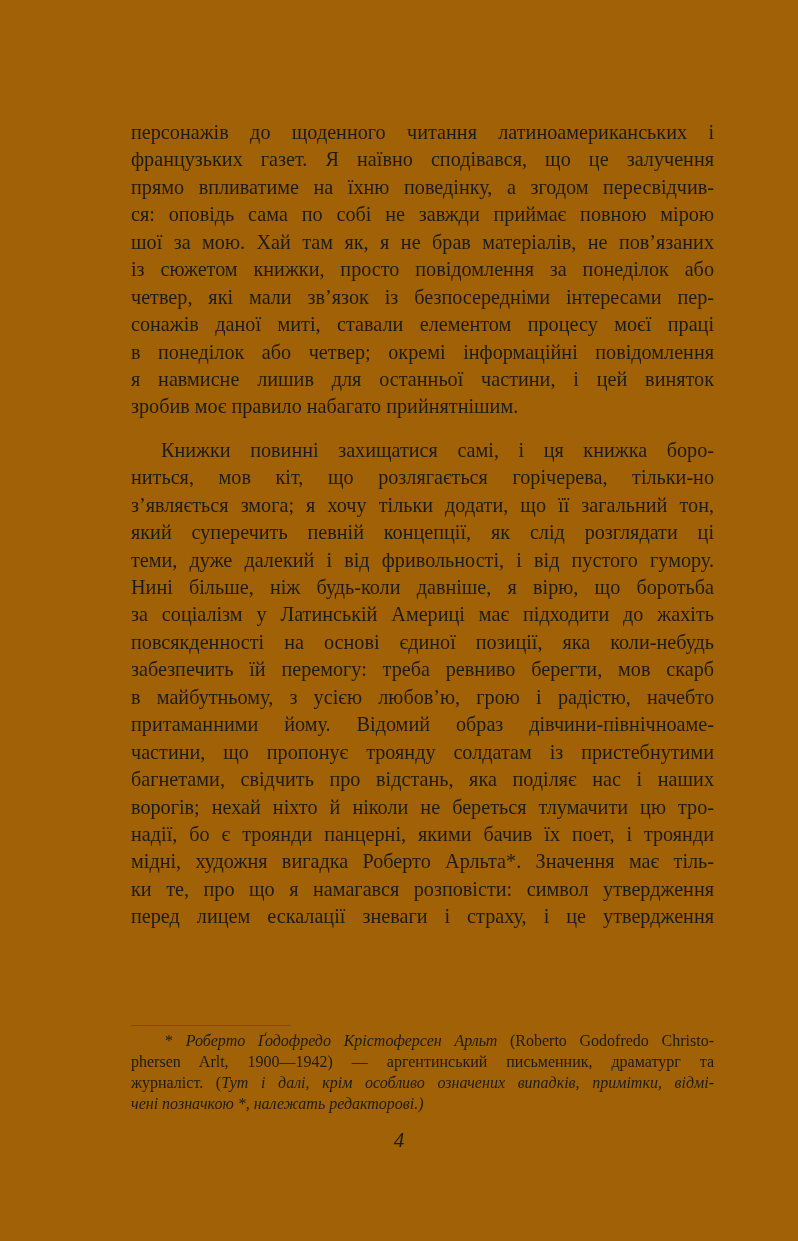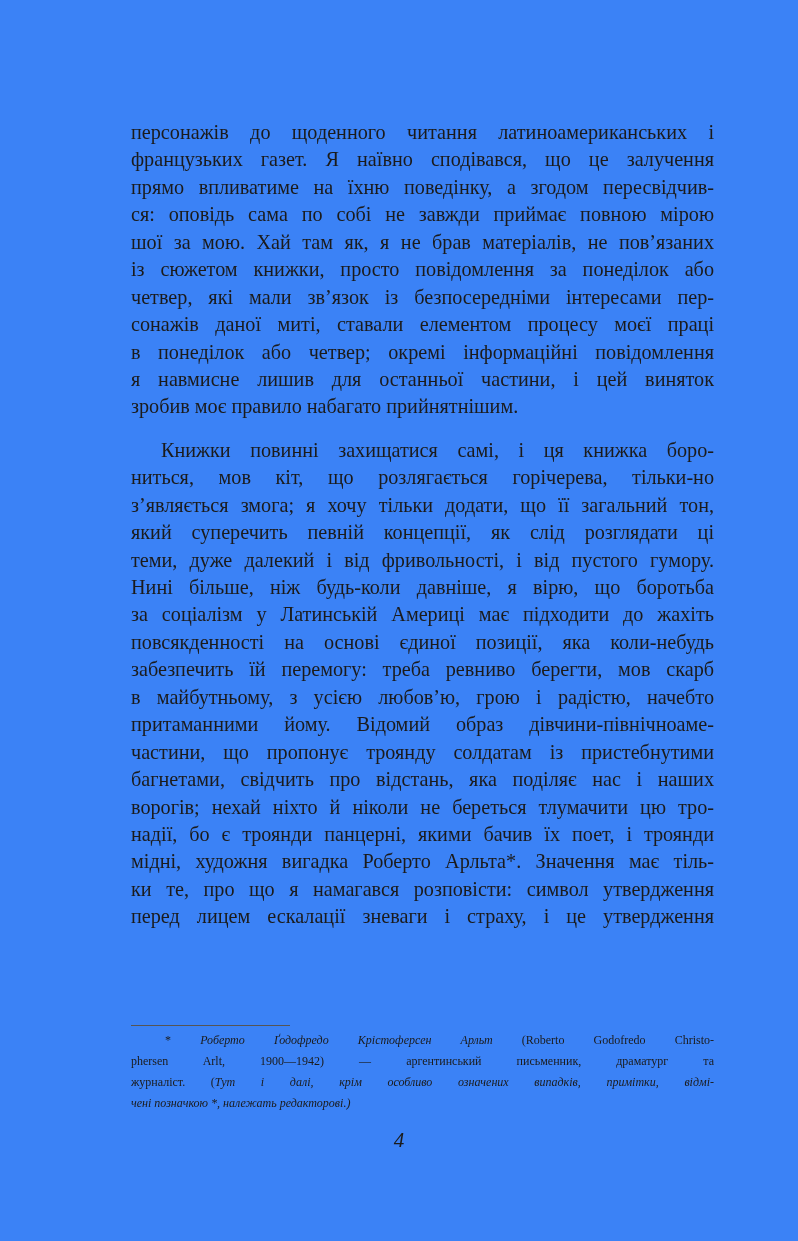--- a/index.html
+++ b/index.html
@@ -1,36 +1,36 @@
 <!DOCTYPE html>
 <html><head>
 <meta charset="utf-8">
 <style>
   html, body { margin: 0; padding: 0; background: #ffffff; }
   body { width: 798px; height: 1241px; position: relative; overflow: hidden; }
   .page {
-    position: absolute; left: 0; top: 0; width: 798px; height: 1241px; background: #3b82f6;
+    position: absolute; left: 0; top: 0; width: 798px; height: 1241px; background: #a16207;
   }
   .body-text {
     position: absolute; left: 131px; top: 119px; width: 583px;
     font-family: "Liberation Serif", serif; font-size: 20.2px; line-height: 27.45px;
     color: #1b1b1b;
   }
   .line {
     display: block; white-space: nowrap; text-align: justify; text-align-last: justify;
     height: 27.45px; overflow: visible;
   }
   .line.last { text-align-last: left; }
   .line.indent { padding-left: 30px; margin-top: 16px; }
   .footnote-rule {
     position: absolute; left: 131px; top: 1025px; width: 159px; height: 1px; background: #555555;
   }
   .footnote {
     position: absolute; left: 131px; top: 1030px; width: 583px;
-    font-family: "Liberation Serif", serif; font-size: 12px; line-height: 21px; color: #1b1b1b;
+    font-family: "Liberation Serif", serif; font-size: 16px; line-height: 21px; color: #1b1b1b;
   }
   .fline { display: block; white-space: nowrap; text-align: justify; text-align-last: justify; height: 21px; }
   .fline.indent { padding-left: 34px; }
   .fline.last { text-align-last: left; }
   .it { font-style: italic; }
   .page-number {
     position: absolute; left: 0; width: 798px; top: 1128px; text-align: center;
     font-family: "Liberation Serif", serif; font-style: italic; font-size: 21px; color: #1b1b1b;
   }
 </style>

